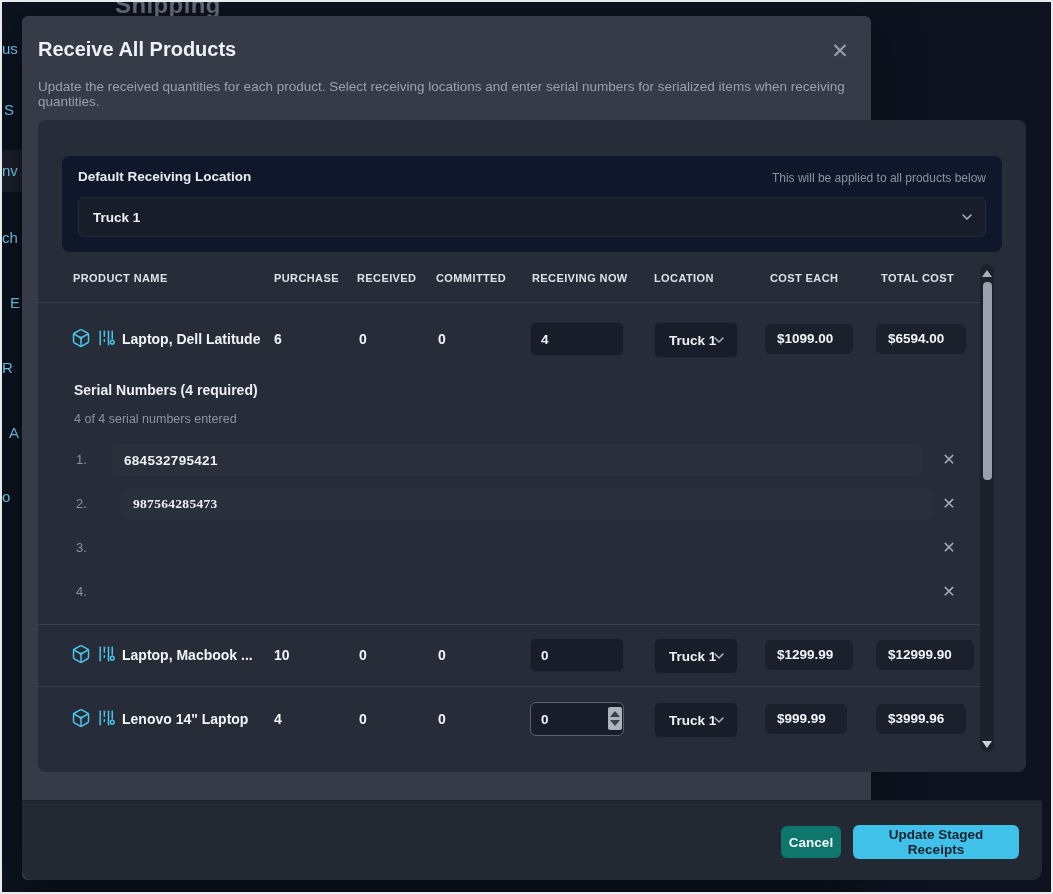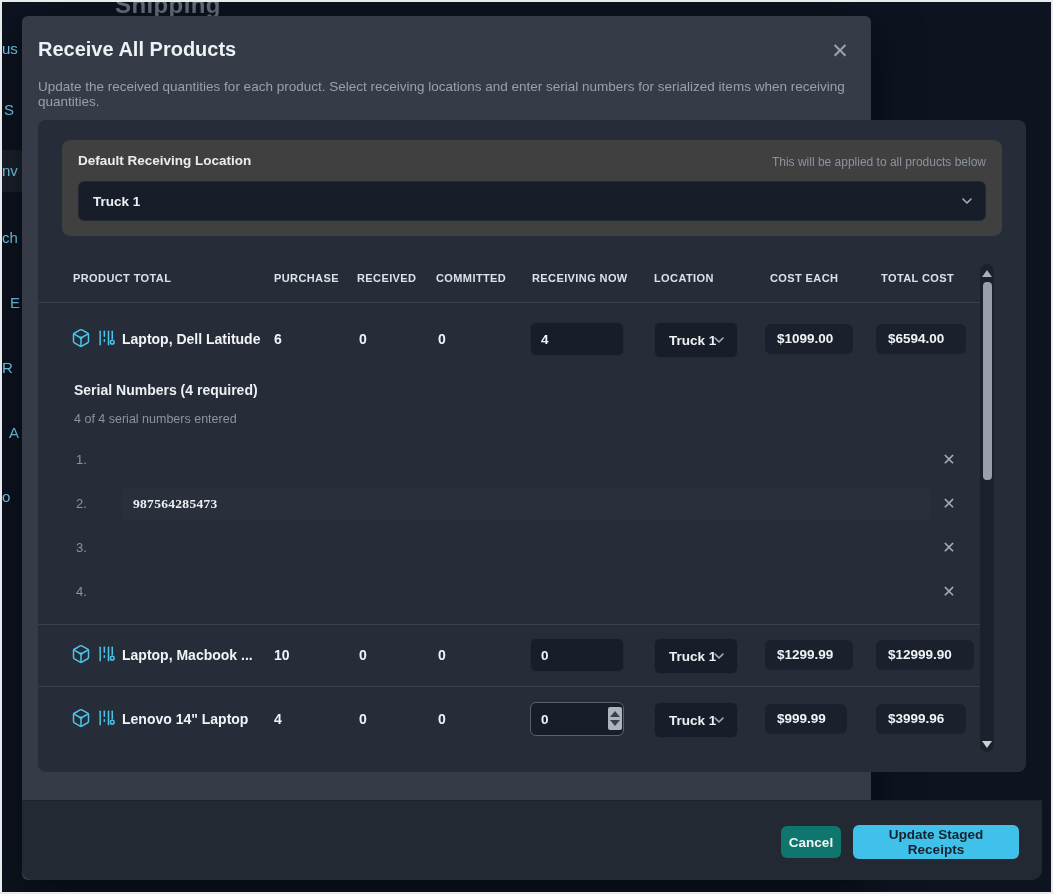--- a/index.html
+++ b/index.html
@@ -16,21 +16,21 @@
   .frag-hl{left:0;top:148px;width:30px;height:42px;background:#1b212c;}
   
   .modal{left:20px;top:14px;width:849px;height:864px;background:#353c47;border-radius:6px;
          box-shadow:0 12px 48px rgba(0,0,0,.55);}
   .modal-title{left:16px;top:22px;font-size:20px;font-weight:700;color:#eef1f5;}
   .modal-desc{left:16px;top:63px;font-size:13.5px;color:#99a0ab;}
   .close-btn{right:18px;top:22px;width:26px;height:26px;color:#9aa1ab;font-size:21px;line-height:26px;
              text-align:center;cursor:pointer;}
   
   .panel{left:16px;top:104px;width:988px;height:652px;background:#262d38;border-radius:8px;}
-  .loc-card{left:24px;top:20px;width:940px;height:96px;background:#404040;border-radius:8px;}
+  .loc-card{left:24px;top:36px;width:940px;height:96px;background:#0f172a;border-radius:8px;}
   .loc-label{left:16px;top:13px;font-size:13.5px;font-weight:700;color:#e9ecf0;}
   .loc-hint{right:16px;top:15px;font-size:12px;color:#8d939e;}
   .select{background:#181e29;border:1px solid #232a36;border-radius:6px;cursor:pointer;}
   .loc-select{left:16px;top:41px;width:906px;height:38px;}
   .select .val{position:absolute;left:14px;top:0;bottom:0;display:flex;align-items:center;
                font-size:13.5px;font-weight:700;color:#eef1f4;}
   .select .chev{position:absolute;right:10px;top:50%;margin-top:-8px;width:16px;height:16px;}
   
   .th{font-size:11px;font-weight:700;color:#dde1e7;letter-spacing:.4px;top:152px;}
   .divider{height:1px;background:#3a414d;width:942px;left:0;}
@@ -103,21 +103,21 @@
         <div class="abs select loc-select">
           <span class="val">Truck 1</span>
           <span class="chev">
             <svg viewBox="0 0 24 24" width="16" height="16" fill="none" stroke="#aab0b9" stroke-width="2.4" stroke-linecap="round" stroke-linejoin="round">
                 <polyline points="6 9 12 15 18 9"></polyline>
               </svg>
           </span>
         </div>
       </div>
 
-      <span class="abs th" style="left:35px">PRODUCT TOTAL</span>
+      <span class="abs th" style="left:35px">PRODUCT NAME</span>
       <span class="abs th" style="left:236px">PURCHASE</span>
       <span class="abs th" style="left:319px">RECEIVED</span>
       <span class="abs th" style="left:398px">COMMITTED</span>
       <span class="abs th" style="left:494px">RECEIVING NOW</span>
       <span class="abs th" style="left:616px">LOCATION</span>
       <span class="abs th" style="left:732px">COST EACH</span>
       <span class="abs th" style="left:843px">TOTAL COST</span>
       <div class="abs divider" style="top:182px"></div>
 
       <span class="abs icon20" style="left:33px;top:208px">
@@ -151,20 +151,21 @@
             </svg>
         </span>
       </div>
       <span class="abs badge" style="left:727px;top:204px;width:88px">$1099.00</span>
       <span class="abs badge" style="left:838px;top:204px;width:90px">$6594.00</span>
 
       <div class="abs ser-title">Serial Numbers (4 required)</div>
       <div class="abs ser-sub">4 of 4 serial numbers entered</div>
 
       <span class="abs ser-idx" style="left:38px;top:332px">1.</span>
+      <input class="abs ser-input" style="left: 74px; top: 324px;" value="684532795421">
       <div class="abs ser-x" style="left:900px;top:329px">✕</div>
 
       <span class="abs ser-idx" style="left:38px;top:376px">2.</span>
       <input class="abs ser-input" style="left: 83px; top: 368px; font-family: Liberation Serif, serif;" value="987564285473">
       <div class="abs ser-x" style="left:900px;top:373px">✕</div>
 
       <span class="abs ser-idx" style="left:38px;top:420px">3.</span>
       <div class="abs ser-x" style="left:900px;top:417px">✕</div>
 
       <span class="abs ser-idx" style="left:38px;top:464px">4.</span>

